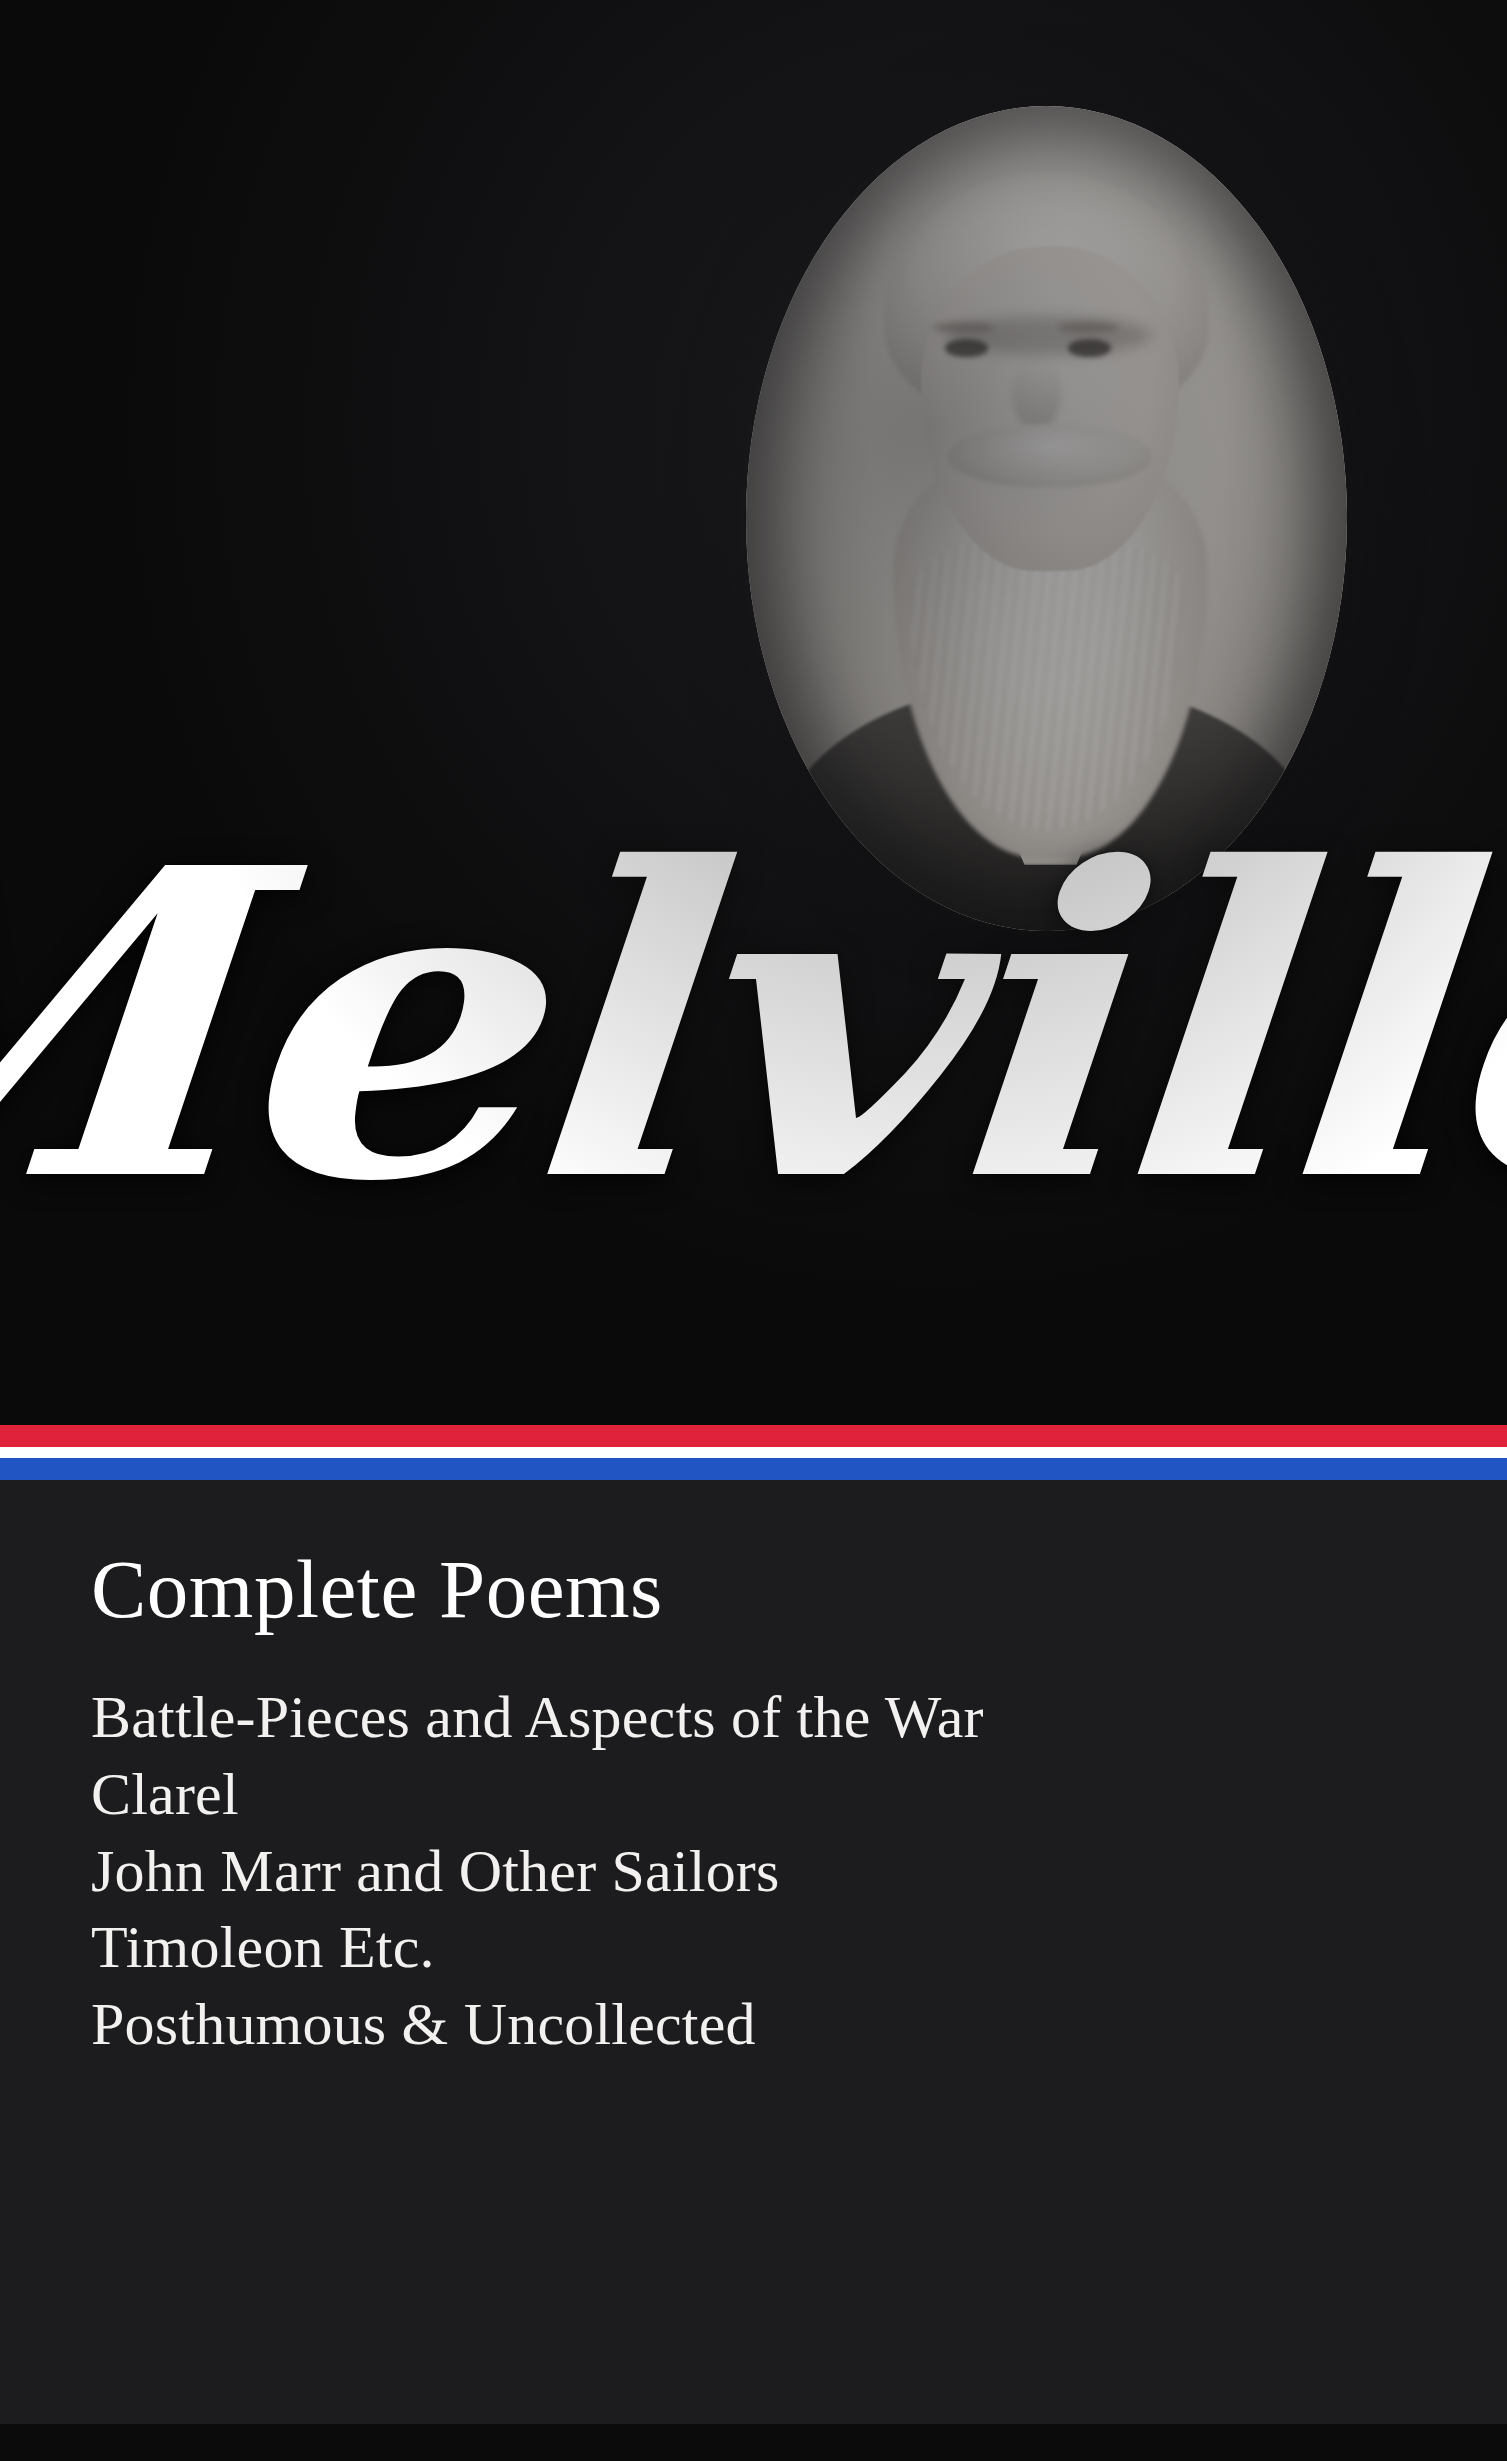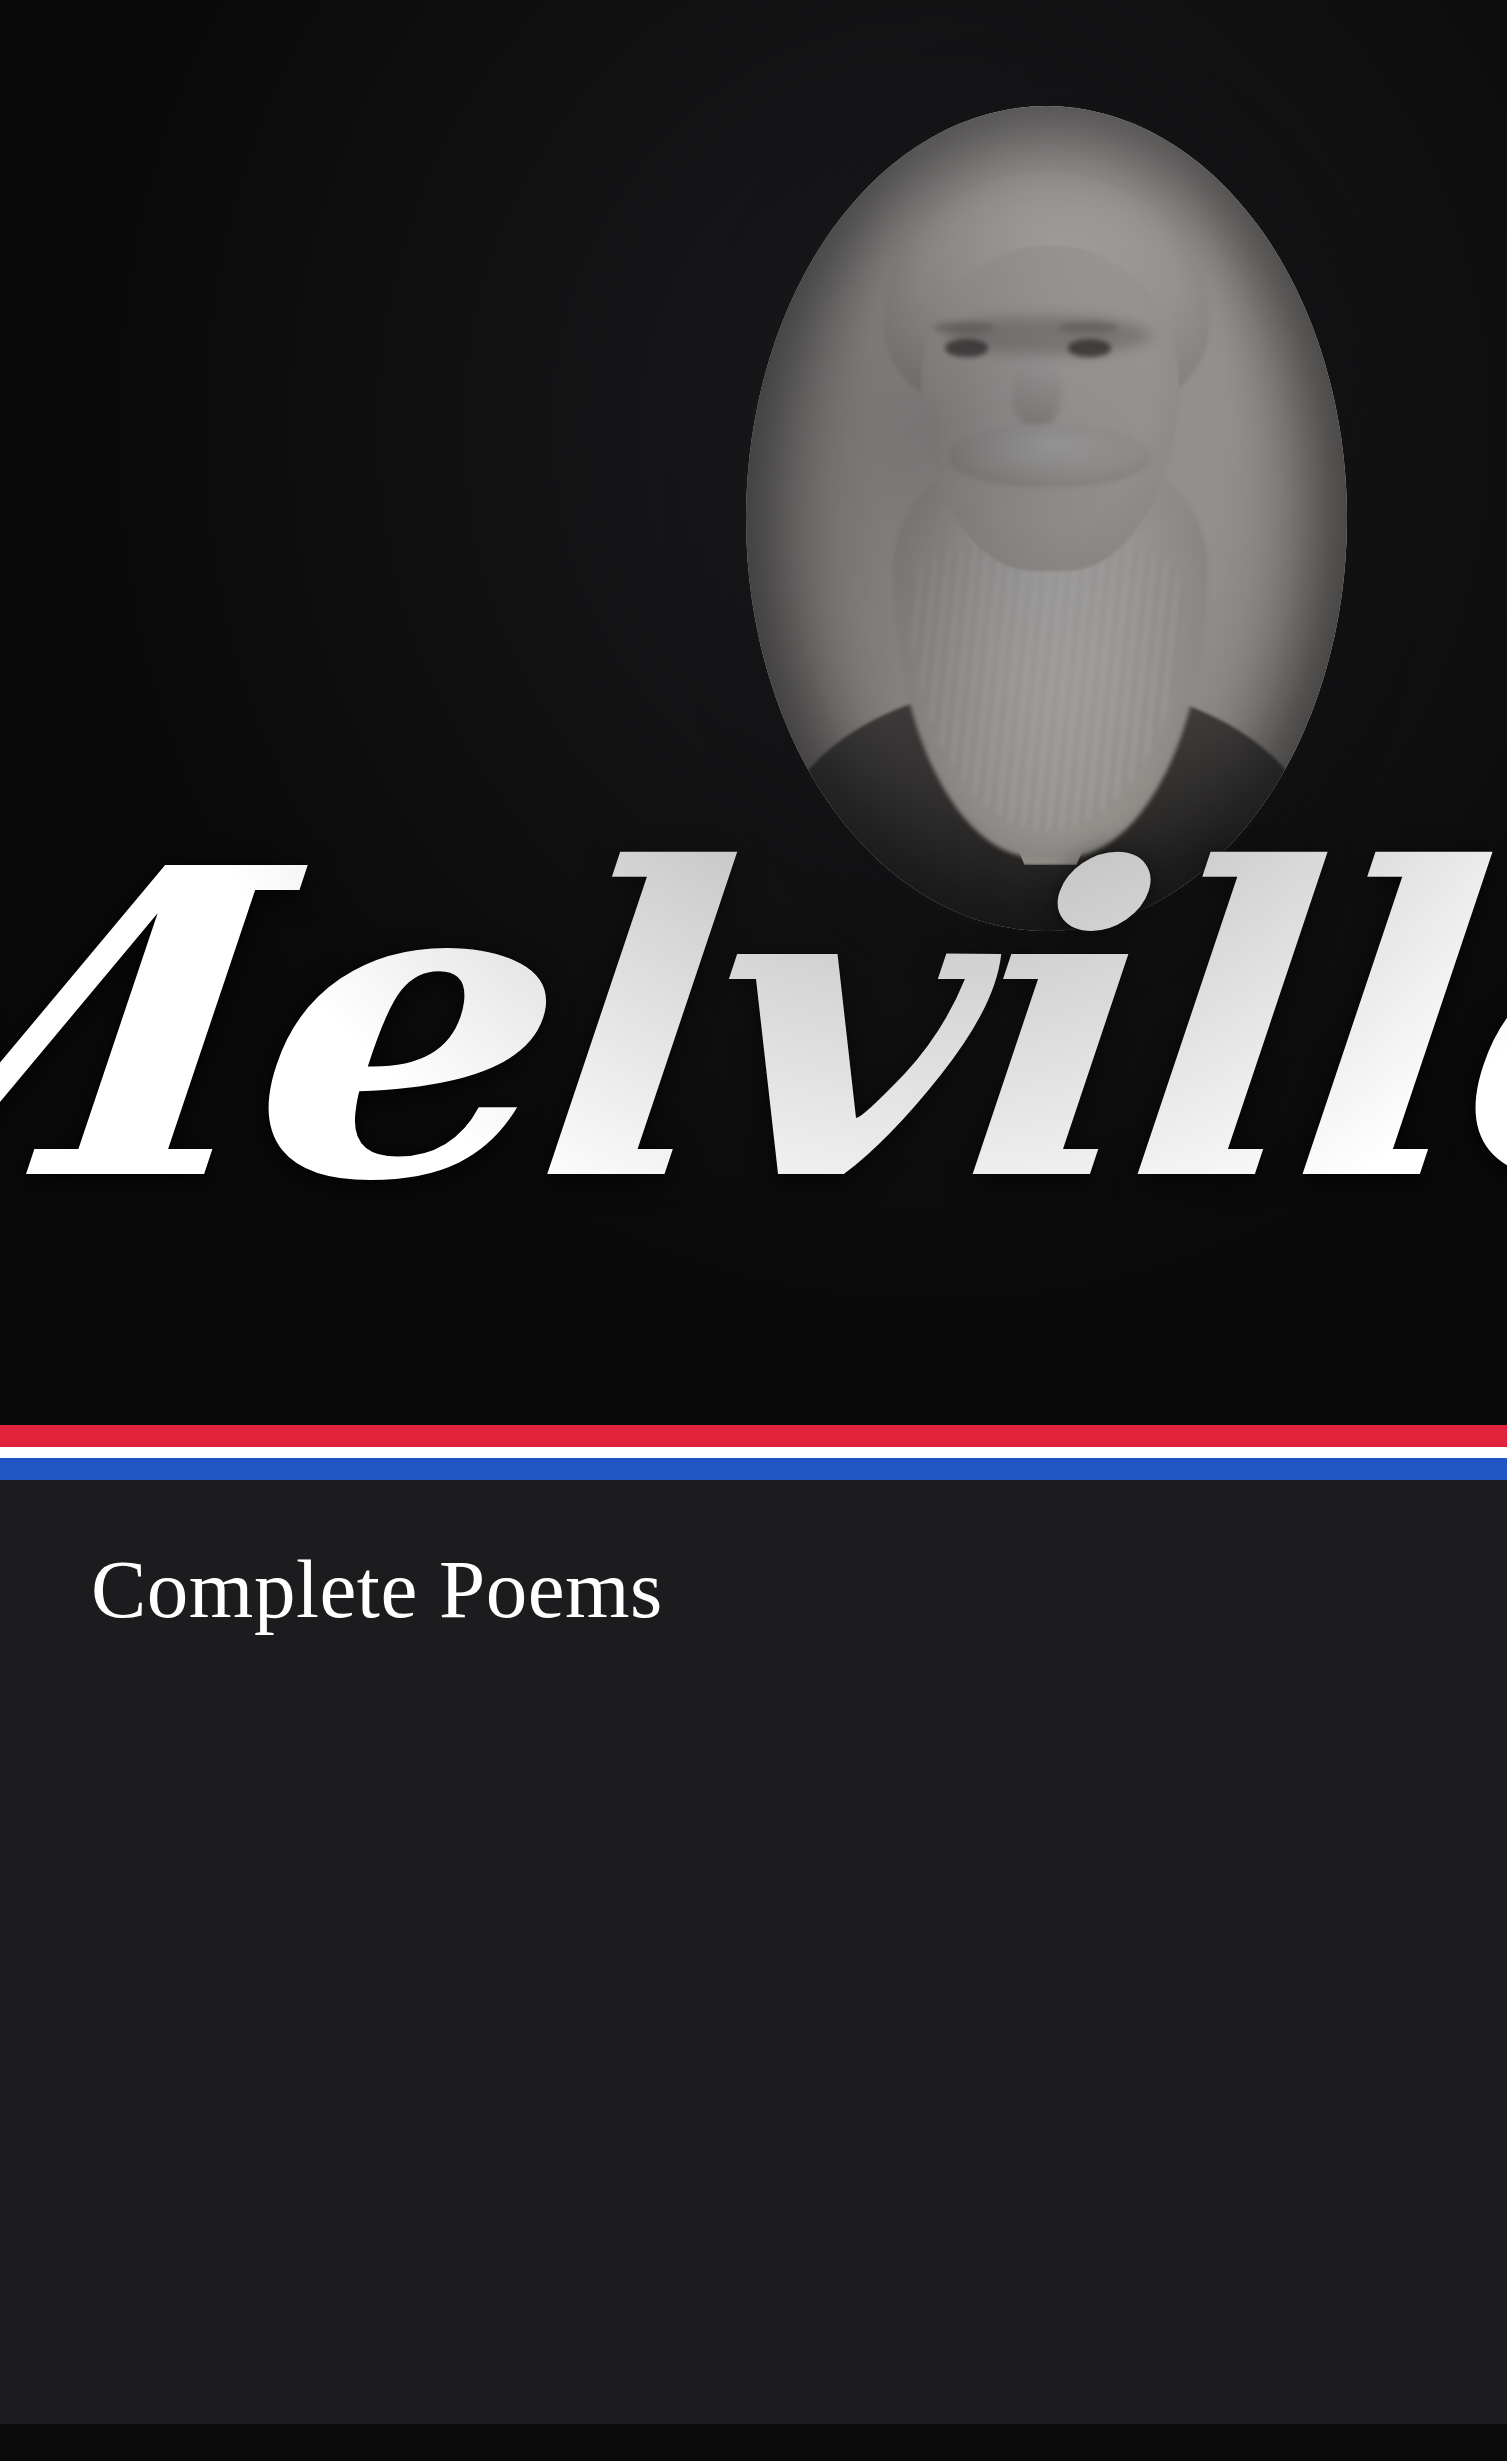--- a/index.html
+++ b/index.html
@@ -275,16 +275,23 @@
     </div>
 
   </div>
 
   <div class="rule-red"></div>
   <div class="rule-gap"></div>
   <div class="rule-blue"></div>
 
   <div class="lower">
     <div class="main-title">Complete Poems</div>
+    <ul class="subtitles">
+      <li>Battle-Pieces and Aspects of the War</li>
+      <li>Clarel</li>
+      <li>John Marr and Other Sailors</li>
+      <li>Timoleon Etc.</li>
+      <li>Posthumous &amp; Uncollected</li>
+    </ul>
   </div>
 
 </div>
 
 
 </body></html>

